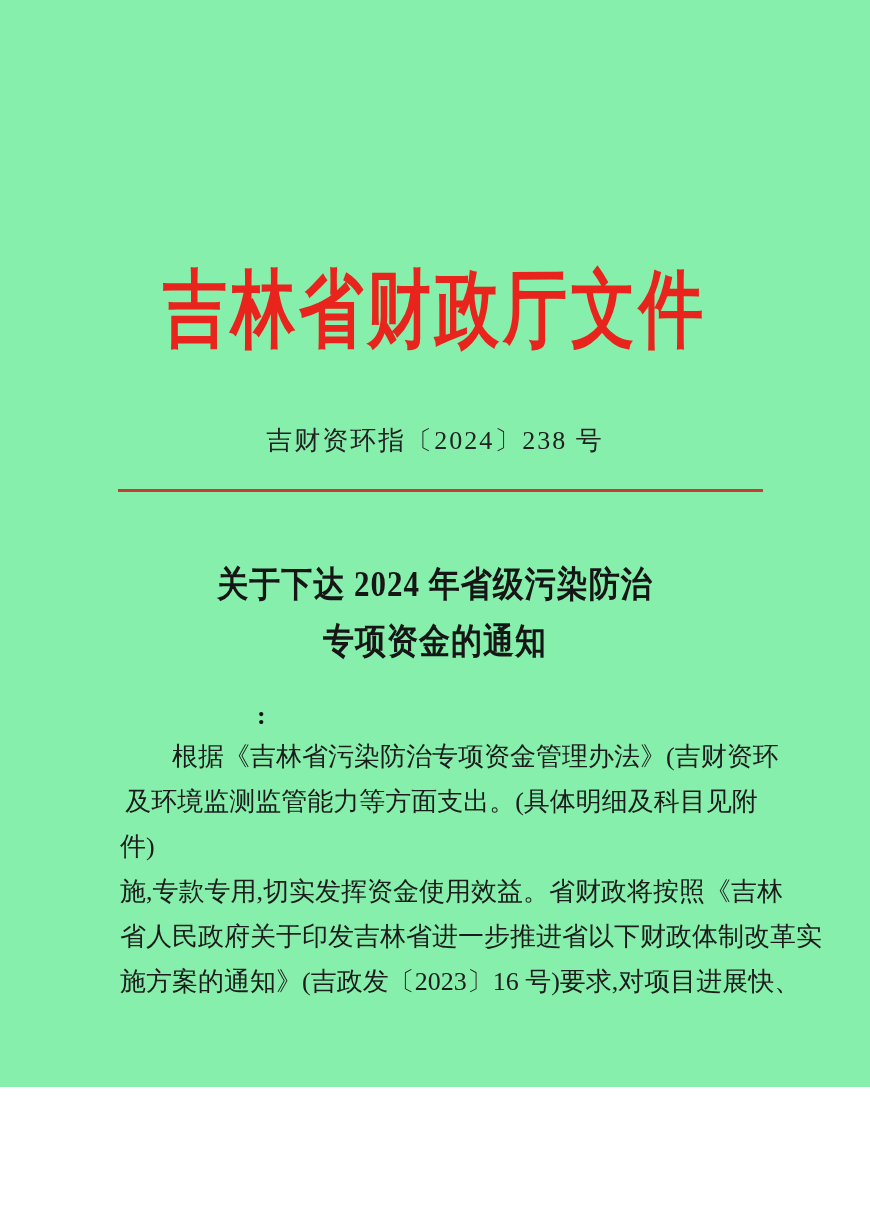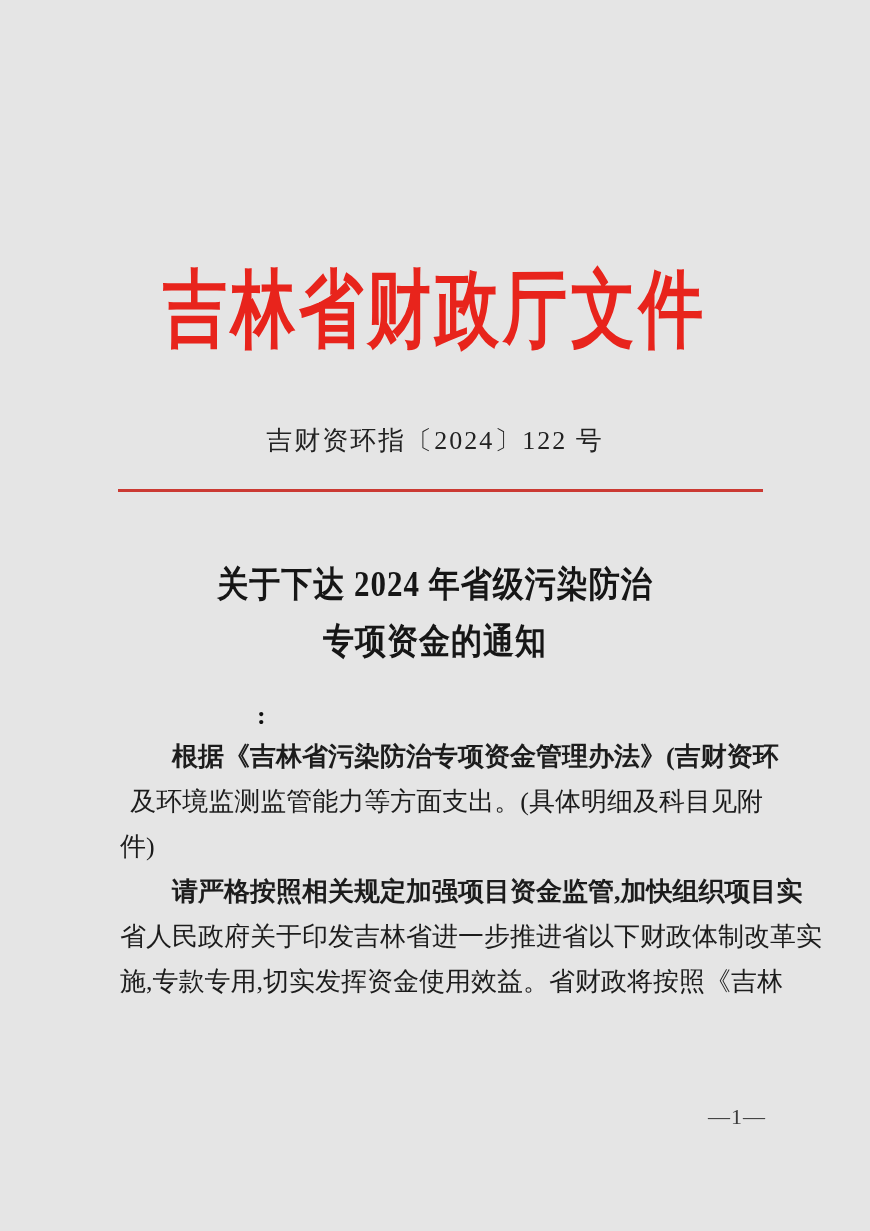--- a/index.html
+++ b/index.html
@@ -3,22 +3,22 @@
 <meta charset="utf-8">
 <style>
   html, body {
     margin: 0;
     padding: 0;
     background: #ffffff;
   }
   .page {
     position: relative;
     width: 870px;
-    height: 1231px;
-    background: #e5e5e5;
+    height: 1087px;
+    background: #86efac;
     overflow: hidden;
     font-family: "Liberation Serif", "DejaVu Serif", serif;
     color: #1c1c1c;
   }
   .org-title {
     position: absolute;
     top: 252px;
     left: 0;
     width: 100%;
     text-align: center;
@@ -81,62 +81,61 @@
     color: #1c1c1c;
   }
   .body-line {
     width: 100%;
     text-align: justify;
     text-align-last: justify;
     text-justify: inter-character;
     white-space: nowrap;
   }
   .body-line.natural {
-    text-align: right;
+    text-align: center;
     text-align-last: left;
     white-space: normal;
   }
   .body-line.indent {
     text-indent: 52px;
-    font-weight: bold;
   }
   .page-number {
     position: absolute;
     top: 1104px;
     right: 104px;
     font-size: 22px;
     letter-spacing: 1px;
     color: #3a3a3a;
   }
 </style>
 </head>
 <body>
 
 <div class="page">
 
   <div class="org-title">吉林省财政厅文件</div>
 
-  <div class="doc-number">吉财资环指〔2024〕122 号</div>
+  <div class="doc-number">吉财资环指〔2024〕238 号</div>
 
   <div class="red-rule"></div>
 
   <div class="notice-title">
     <div>关于下达 2024 年省级污染防治</div>
     <div>专项资金的通知</div>
   </div>
 
   <div class="salutation">:</div>
 
   <div class="body-text">
     <div>
       <div class="body-line indent">根据《吉林省污染防治专项资金管理办法》(吉财资环</div>
       <div class="body-line natural">及环境监测监管能力等方面支出。(具体明细及科目见附件)</div>
     </div>
     <div>
-      <div class="body-line indent">请严格按照相关规定加强项目资金监管,加快组织项目实</div>
+      <div class="body-line">施,专款专用,切实发挥资金使用效益。省财政将按照《吉林</div>
       <div class="body-line">省人民政府关于印发吉林省进一步推进省以下财政体制改革实</div>
-      <div class="body-line">施,专款专用,切实发挥资金使用效益。省财政将按照《吉林</div>
+      <div class="body-line">施方案的通知》(吉政发〔2023〕16 号)要求,对项目进展快、</div>
     </div>
   </div>
 
   <div class="page-number">—1—</div>
 
 </div>
 
 </body></html>

